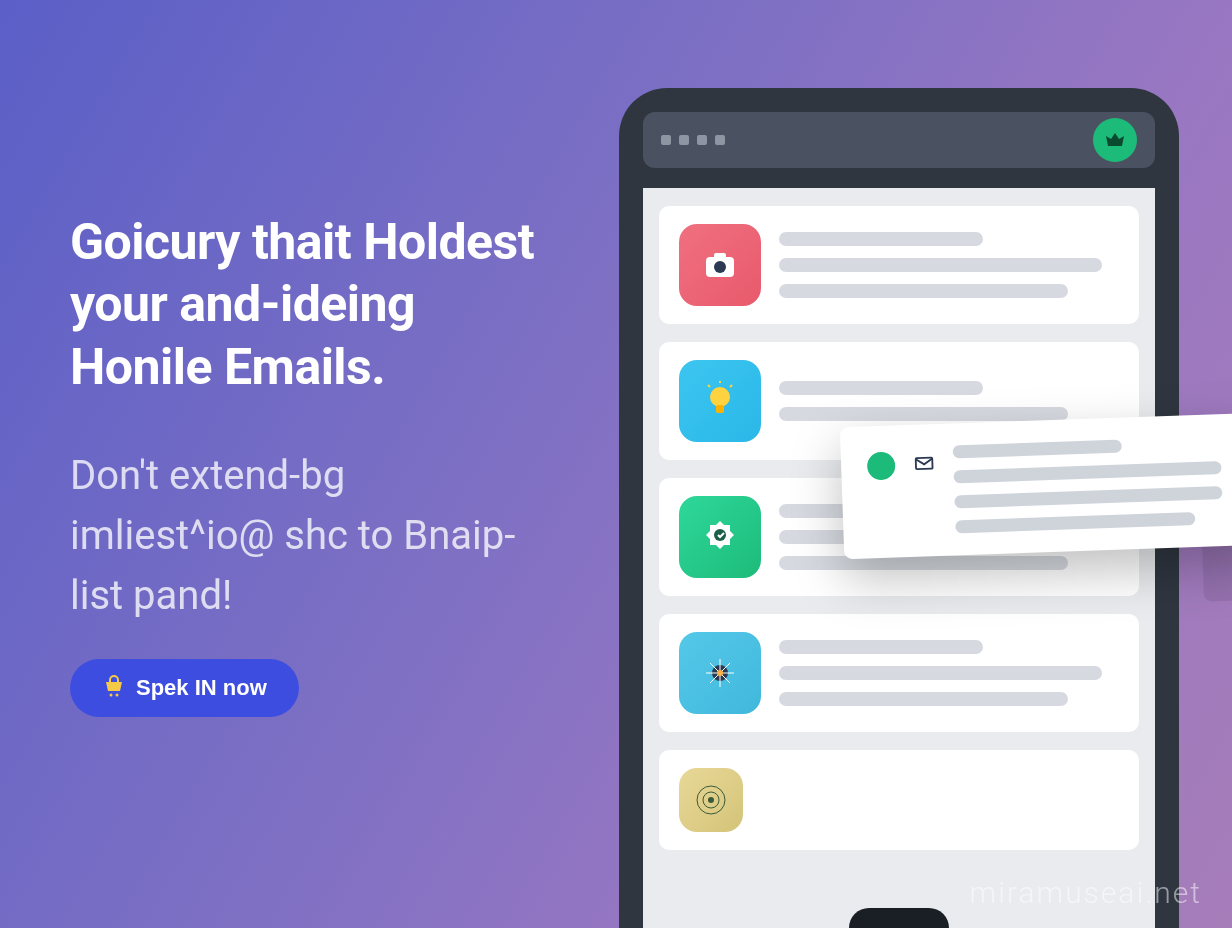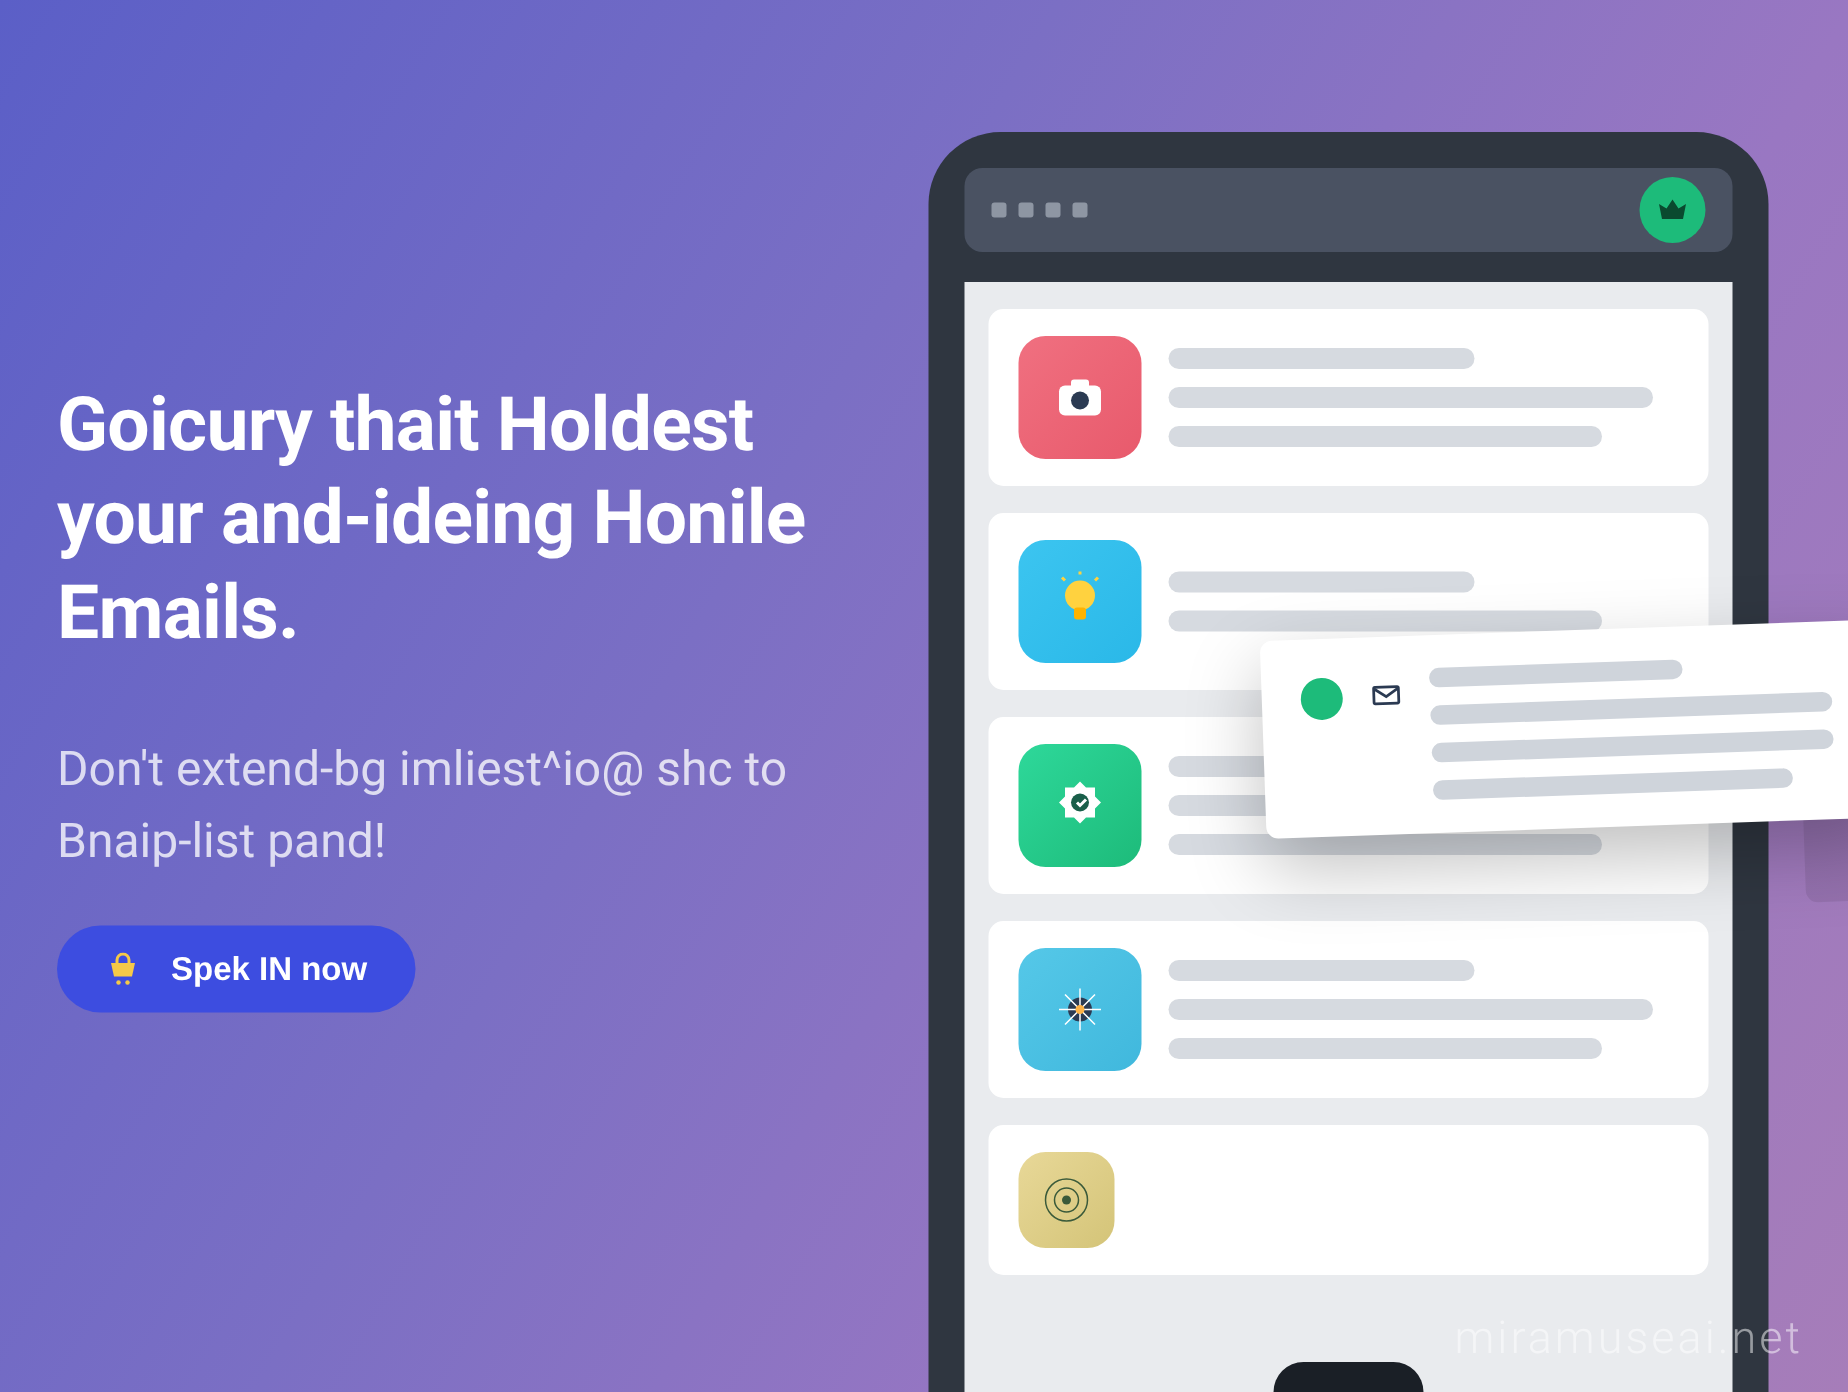--- a/index.html
+++ b/index.html
@@ -1,21 +1,21 @@
 <!DOCTYPE html>
 <html><head>
 <meta charset="utf-8">
 <style>
 *{margin:0;padding:0;box-sizing:border-box}
 body{width:1232px;height:928px;background:linear-gradient(120deg,#5b5fc7 0%,#7b6fc4 40%,#9977c2 70%,#a67db9 100%);font-family:-apple-system,BlinkMacSystemFont,'Segoe UI',Roboto,sans-serif;position:relative;overflow:hidden}
 .page{display:flex;width:100%;height:100%;align-items:center}
-.left{flex:0 0 46%;padding:60px 20px 60px 38px;color:#fff}
+.left{flex:0 0 46%;padding:60px 20px 60px 70px;color:#fff}
 .headline{font-size:50px;font-weight:700;line-height:1.25;margin-bottom:48px;letter-spacing:-0.5px}
-.subhead{font-size:32px;font-weight:400;line-height:1.5;opacity:0.9;margin-bottom:33px;color:rgba(255,255,255,0.85)}
-.cta{display:inline-flex;align-items:flex-end;gap:20px;background:#3d4de0;color:#fff;border:none;border-radius:999px;padding:16px 32px;font-size:22px;font-weight:600;cursor:pointer}
+.subhead{font-size:40px;font-weight:400;line-height:1.5;opacity:0.9;margin-bottom:33px;color:rgba(255,255,255,0.85)}
+.cta{display:inline-flex;align-items:flex-start;gap:10px;background:#3d4de0;color:#fff;border:none;border-radius:999px;padding:16px 32px;font-size:22px;font-weight:600;cursor:pointer}
 .cta-icon{width:24px;height:24px;display:inline-block}
 .device{flex:0 0 54%;position:relative;height:100%;display:flex;align-items:flex-end;justify-content:center}
 .phone{width:560px;height:840px;background:#2f3640;border-radius:48px 48px 0 0;padding:24px 24px 0 24px;position:absolute;bottom:0}
 .browser-bar{height:56px;background:#4a5262;border-radius:12px;display:flex;align-items:center;padding:0 18px;justify-content:space-between;margin-bottom:20px}
 .dots{display:flex;gap:8px}
 .dot{width:10px;height:10px;border-radius:2px;background:#8e96a3}
 .avatar-btn{width:44px;height:44px;border-radius:50%;background:#1dbb7a;display:flex;align-items:center;justify-content:center}
 .screen{background:#e9ebee;border-radius:0;height:740px;padding:18px 16px 0}
 .card{background:#fff;border-radius:10px;margin-bottom:18px;padding:18px 20px;display:flex;gap:18px;align-items:center;min-height:116px}
 .card:last-child{min-height:70px}

